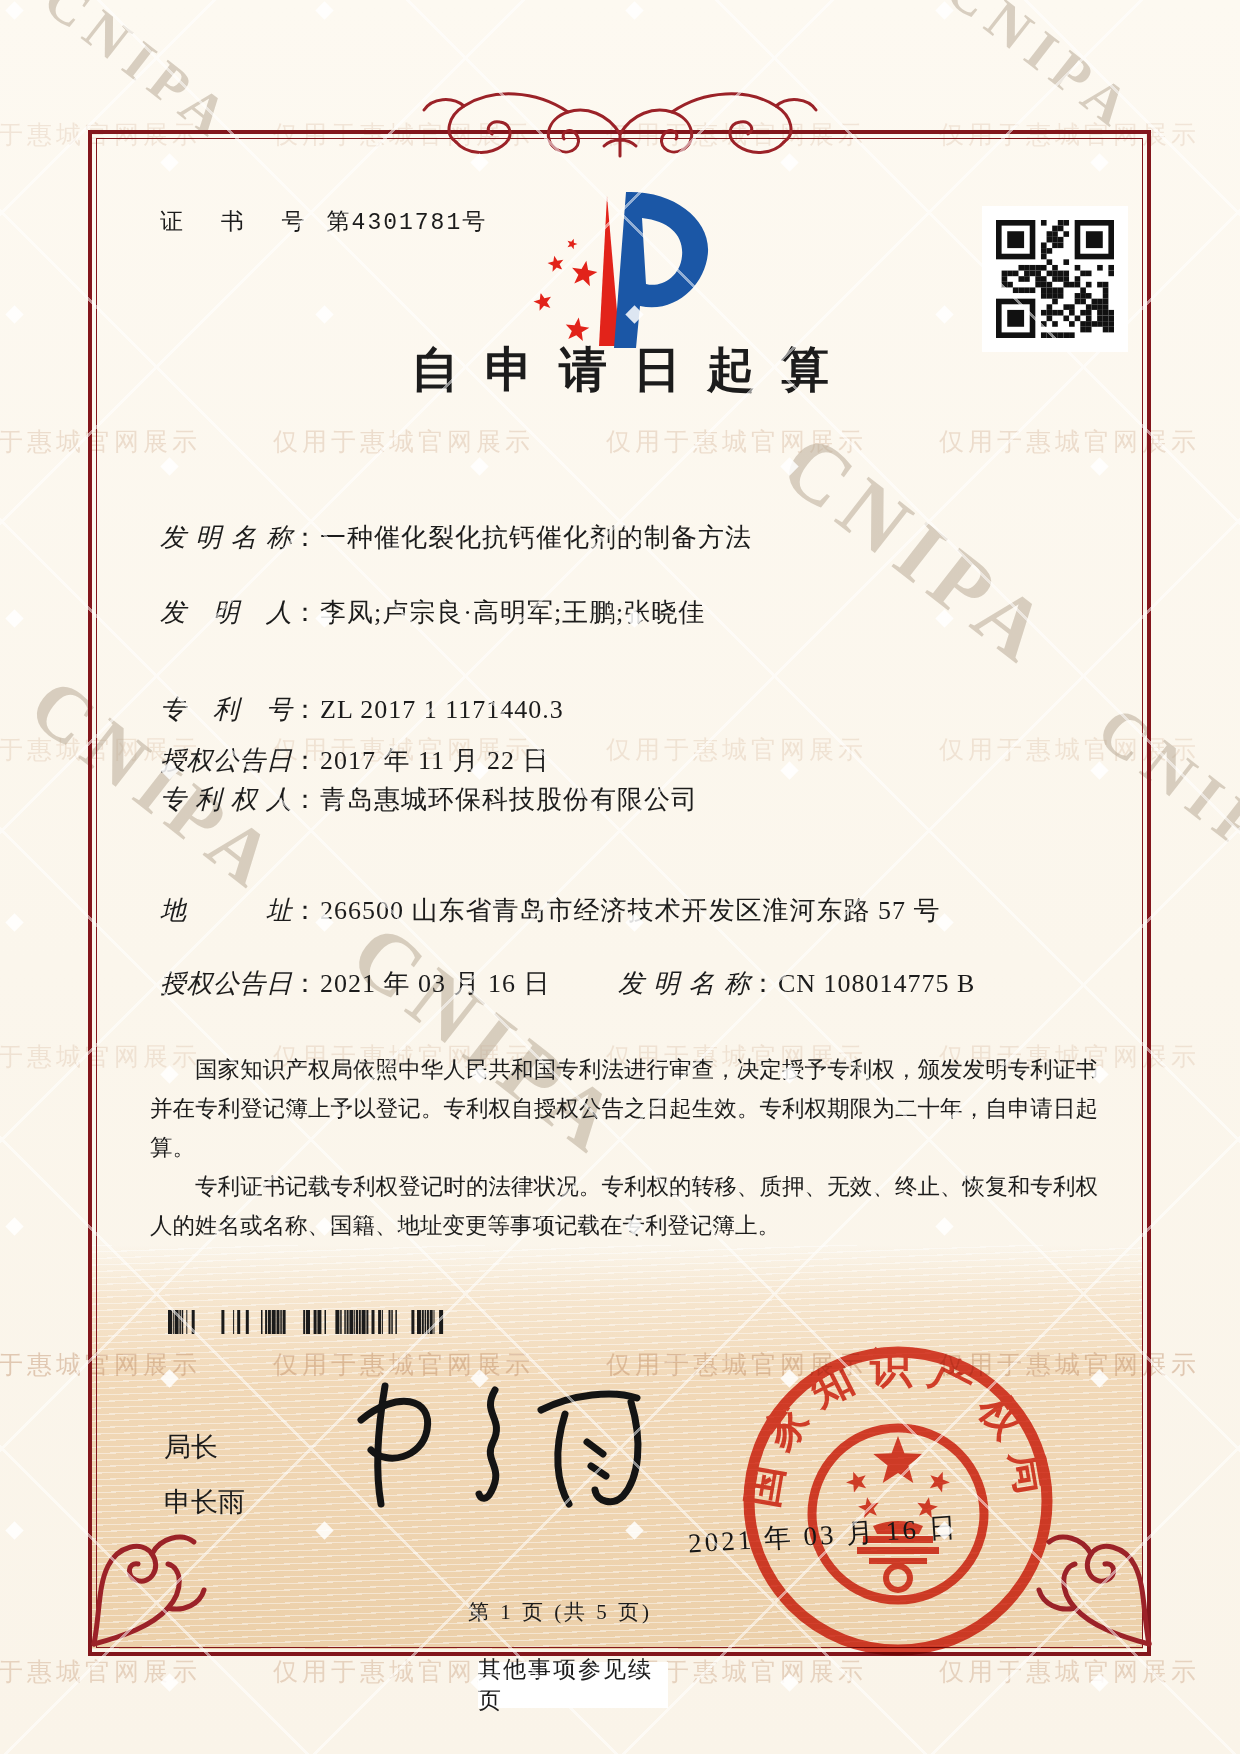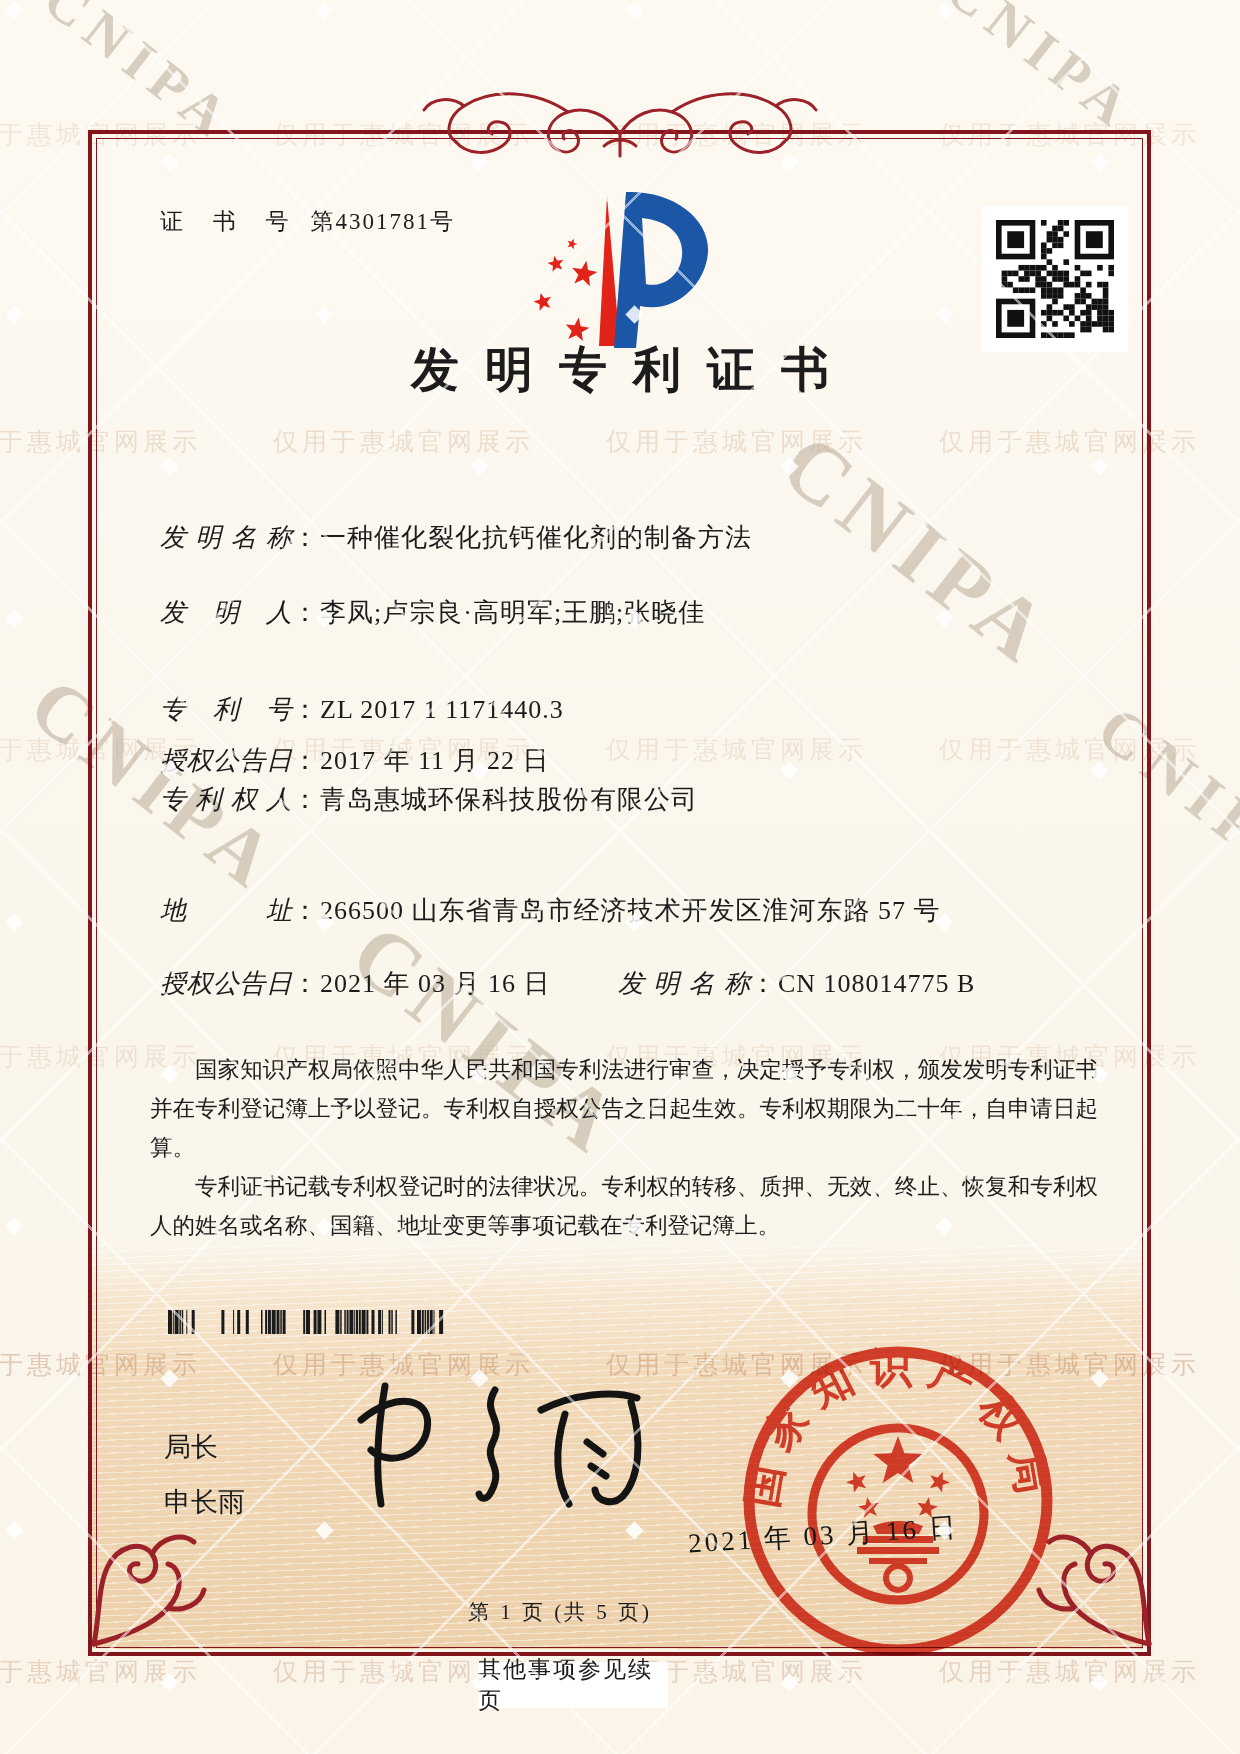--- a/index.html
+++ b/index.html
@@ -21,21 +21,21 @@
     background:
       repeating-linear-gradient(178deg,rgba(255,255,255,.45) 0 1.2px,rgba(255,255,255,0) 1.2px 6.5px),
       linear-gradient(180deg,rgba(243,219,187,0) 0,rgba(243,219,187,.6) 55px,#f1d8b7 140px,#ecd0aa 100%);}
   
   .wm-row{position:absolute;left:-60px;width:1400px;white-space:nowrap;z-index:2;font-size:25px;
           font-family:"Liberation Sans","DejaVu Sans",sans-serif;letter-spacing:4px;pointer-events:none;}
   .wm-row span{margin-right:72px;color:rgb(176,116,72);}
   .wm-brand{position:absolute;z-index:2;font-weight:bold;letter-spacing:10px;color:rgba(186,172,152,.55);
             font-family:"Liberation Serif",serif;transform:rotate(38deg);pointer-events:none;}
   
-  .certno{left:160px;top:206px;font-size:23px;z-index:4;}
+  .certno{left:160px;top:206px;font-size:23px;z-index:4;font-family:Liberation Mono, monospace;}
   .certno .lab{letter-spacing:12px;}
   .certno .num{margin-left:10px;letter-spacing:2px;}
   .qrbox{left:982px;top:206px;width:146px;height:146px;background:#fff;z-index:4;display:flex;align-items:center;justify-content:center;}
   .logo{left:468px;top:178px;z-index:4;}
   .title{left:0;top:338px;width:1240px;text-align:center;font-size:48px;font-weight:bold;letter-spacing:26px;text-indent:26px;z-index:4;}
   
   .field{position:absolute;left:160px;z-index:4;font-size:26px;white-space:nowrap;}
   .field .lbl{display:inline-block;width:132px;text-align:justify;text-align-last:justify;vertical-align:bottom;font-style:italic;}
   .field .col{margin:0 2px 0 0;}
   .field .val{letter-spacing:1px;}
@@ -262,21 +262,21 @@
     <use href="#star" transform="translate(88,86) scale(0.85) rotate(-12)"></use>
     <use href="#star" transform="translate(116,96) scale(1.35) rotate(10)"></use>
     <use href="#star" transform="translate(75,124) scale(0.95) rotate(-15)"></use>
     <use href="#star" transform="translate(109,152) scale(1.25) rotate(8)"></use>
   </g>
   <path fill="#e2231a" d="M139,18 L131,168 L152,168 Z"></path>
   <path fill="#1b57a6" d="M158,14 L146,170 L168,170 L172,128 C208,136 238,106 240,74 C242,40 204,12 158,14 Z
     M174,40 C202,43 216,58 214,78 C212,100 192,110 178,106 Z" fill-rule="evenodd"></path>
 </svg>
 
-<div class="abs title">发明专利证书</div>
+<div class="abs title">自申请日起算</div>
 
 <div class="abs field" style="top:520px">
   <span class="lbl">发明名称</span><span class="col">：</span><span class="val">一种催化裂化抗钙催化剂的制备方法</span>
 </div>
 <div class="abs field" style="top:595px">
   <span class="lbl">发明人</span><span class="col">：</span><span class="val">李凤;卢宗良·高明军;王鹏;张晓佳</span>
 </div>
 <div class="abs field" style="top:692px">
   <span class="lbl">专利号</span><span class="col">：</span><span class="val">ZL 2017 1 1171440.3</span>
 </div>

